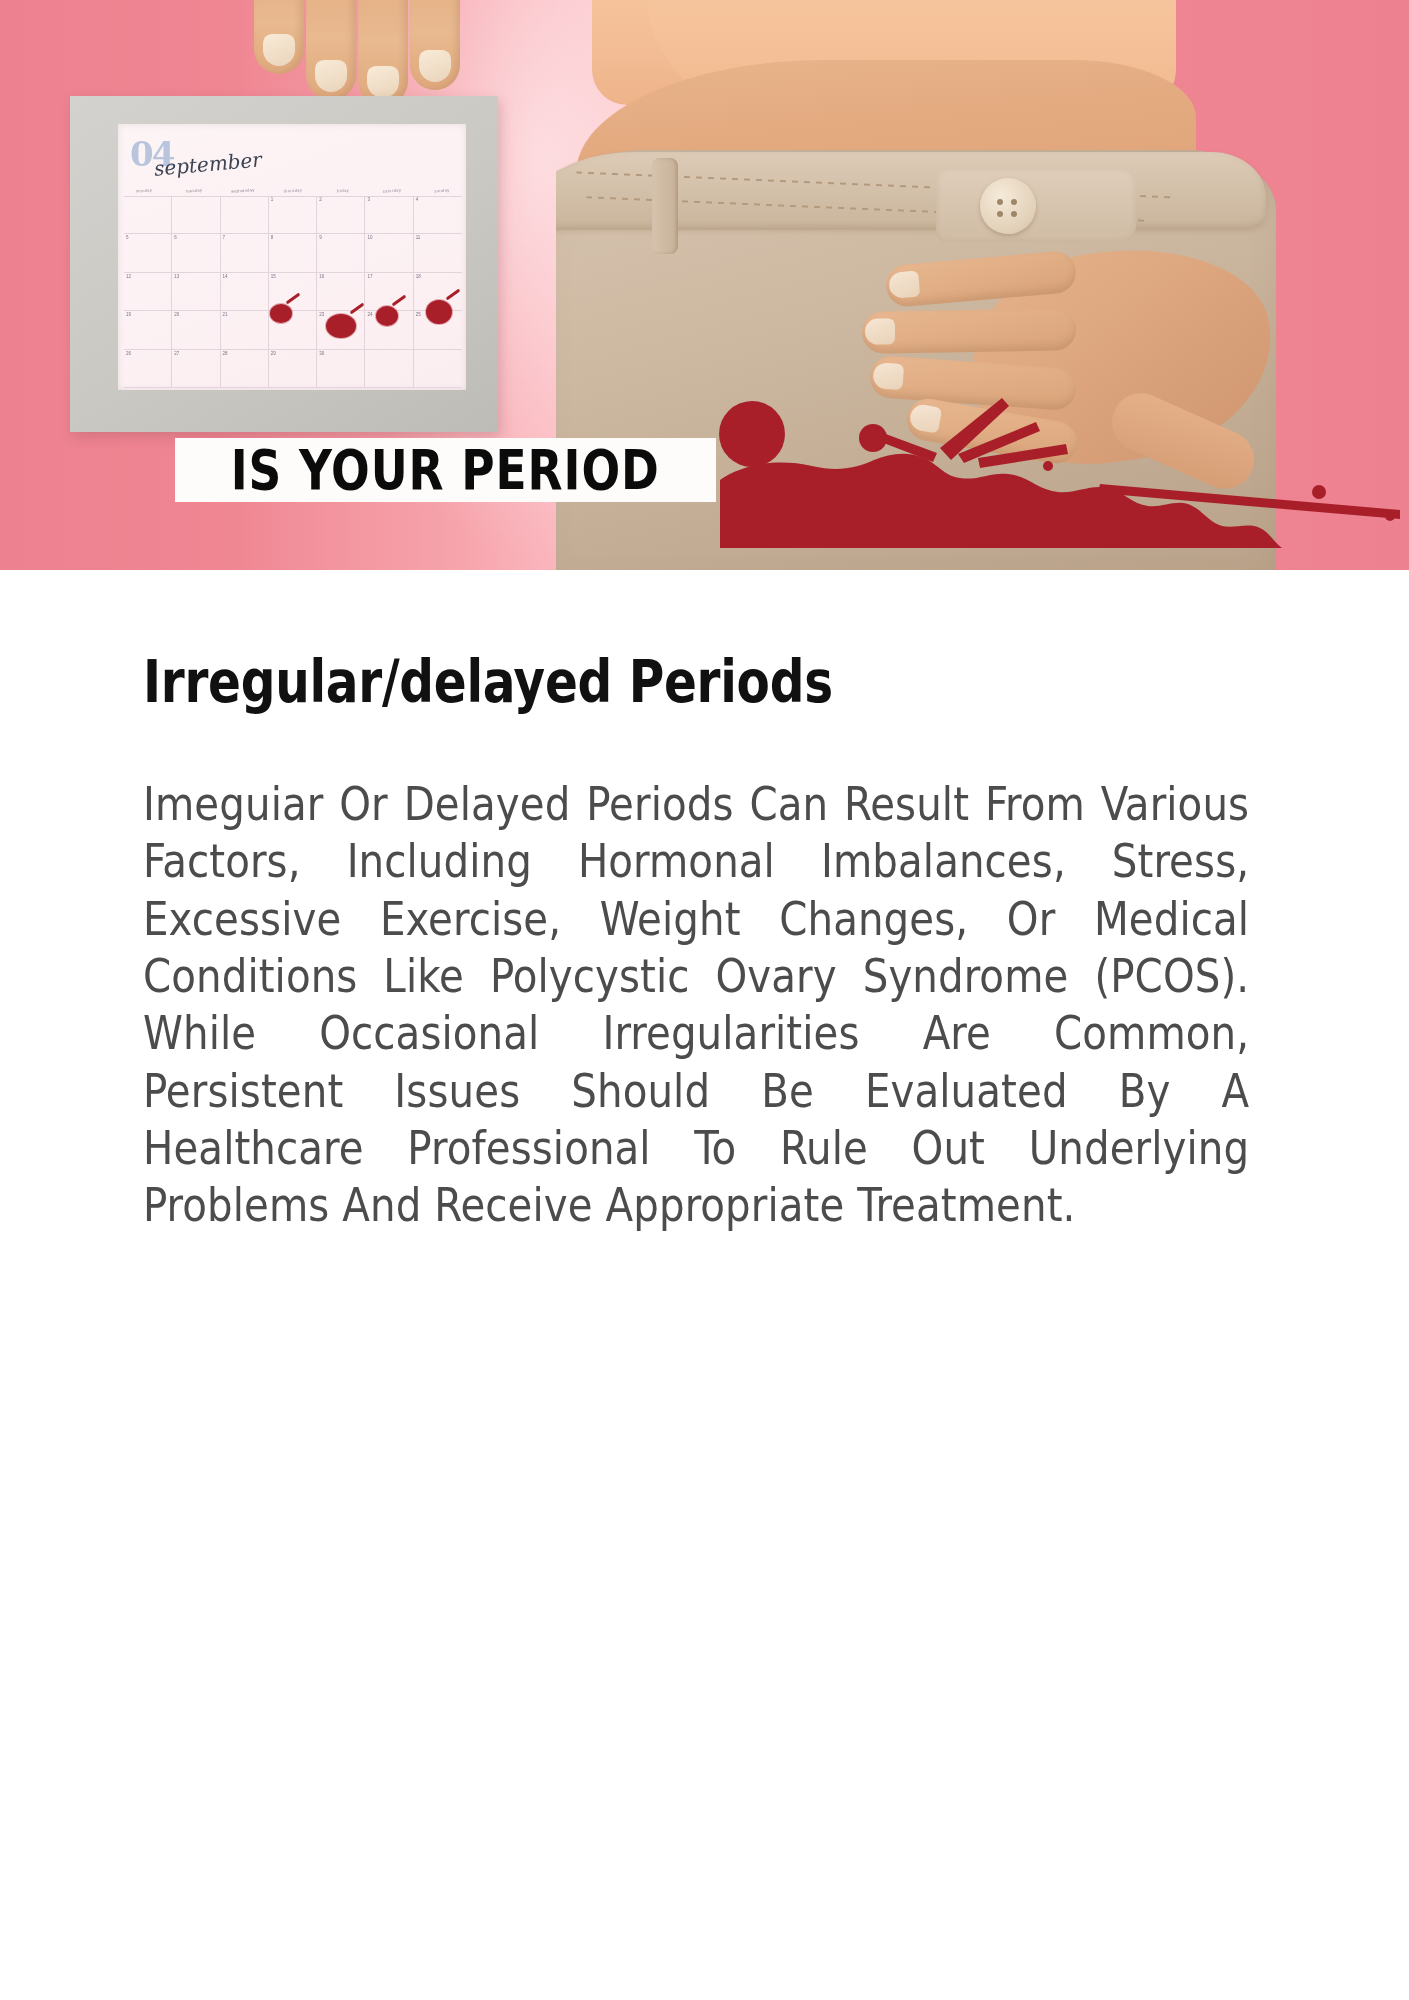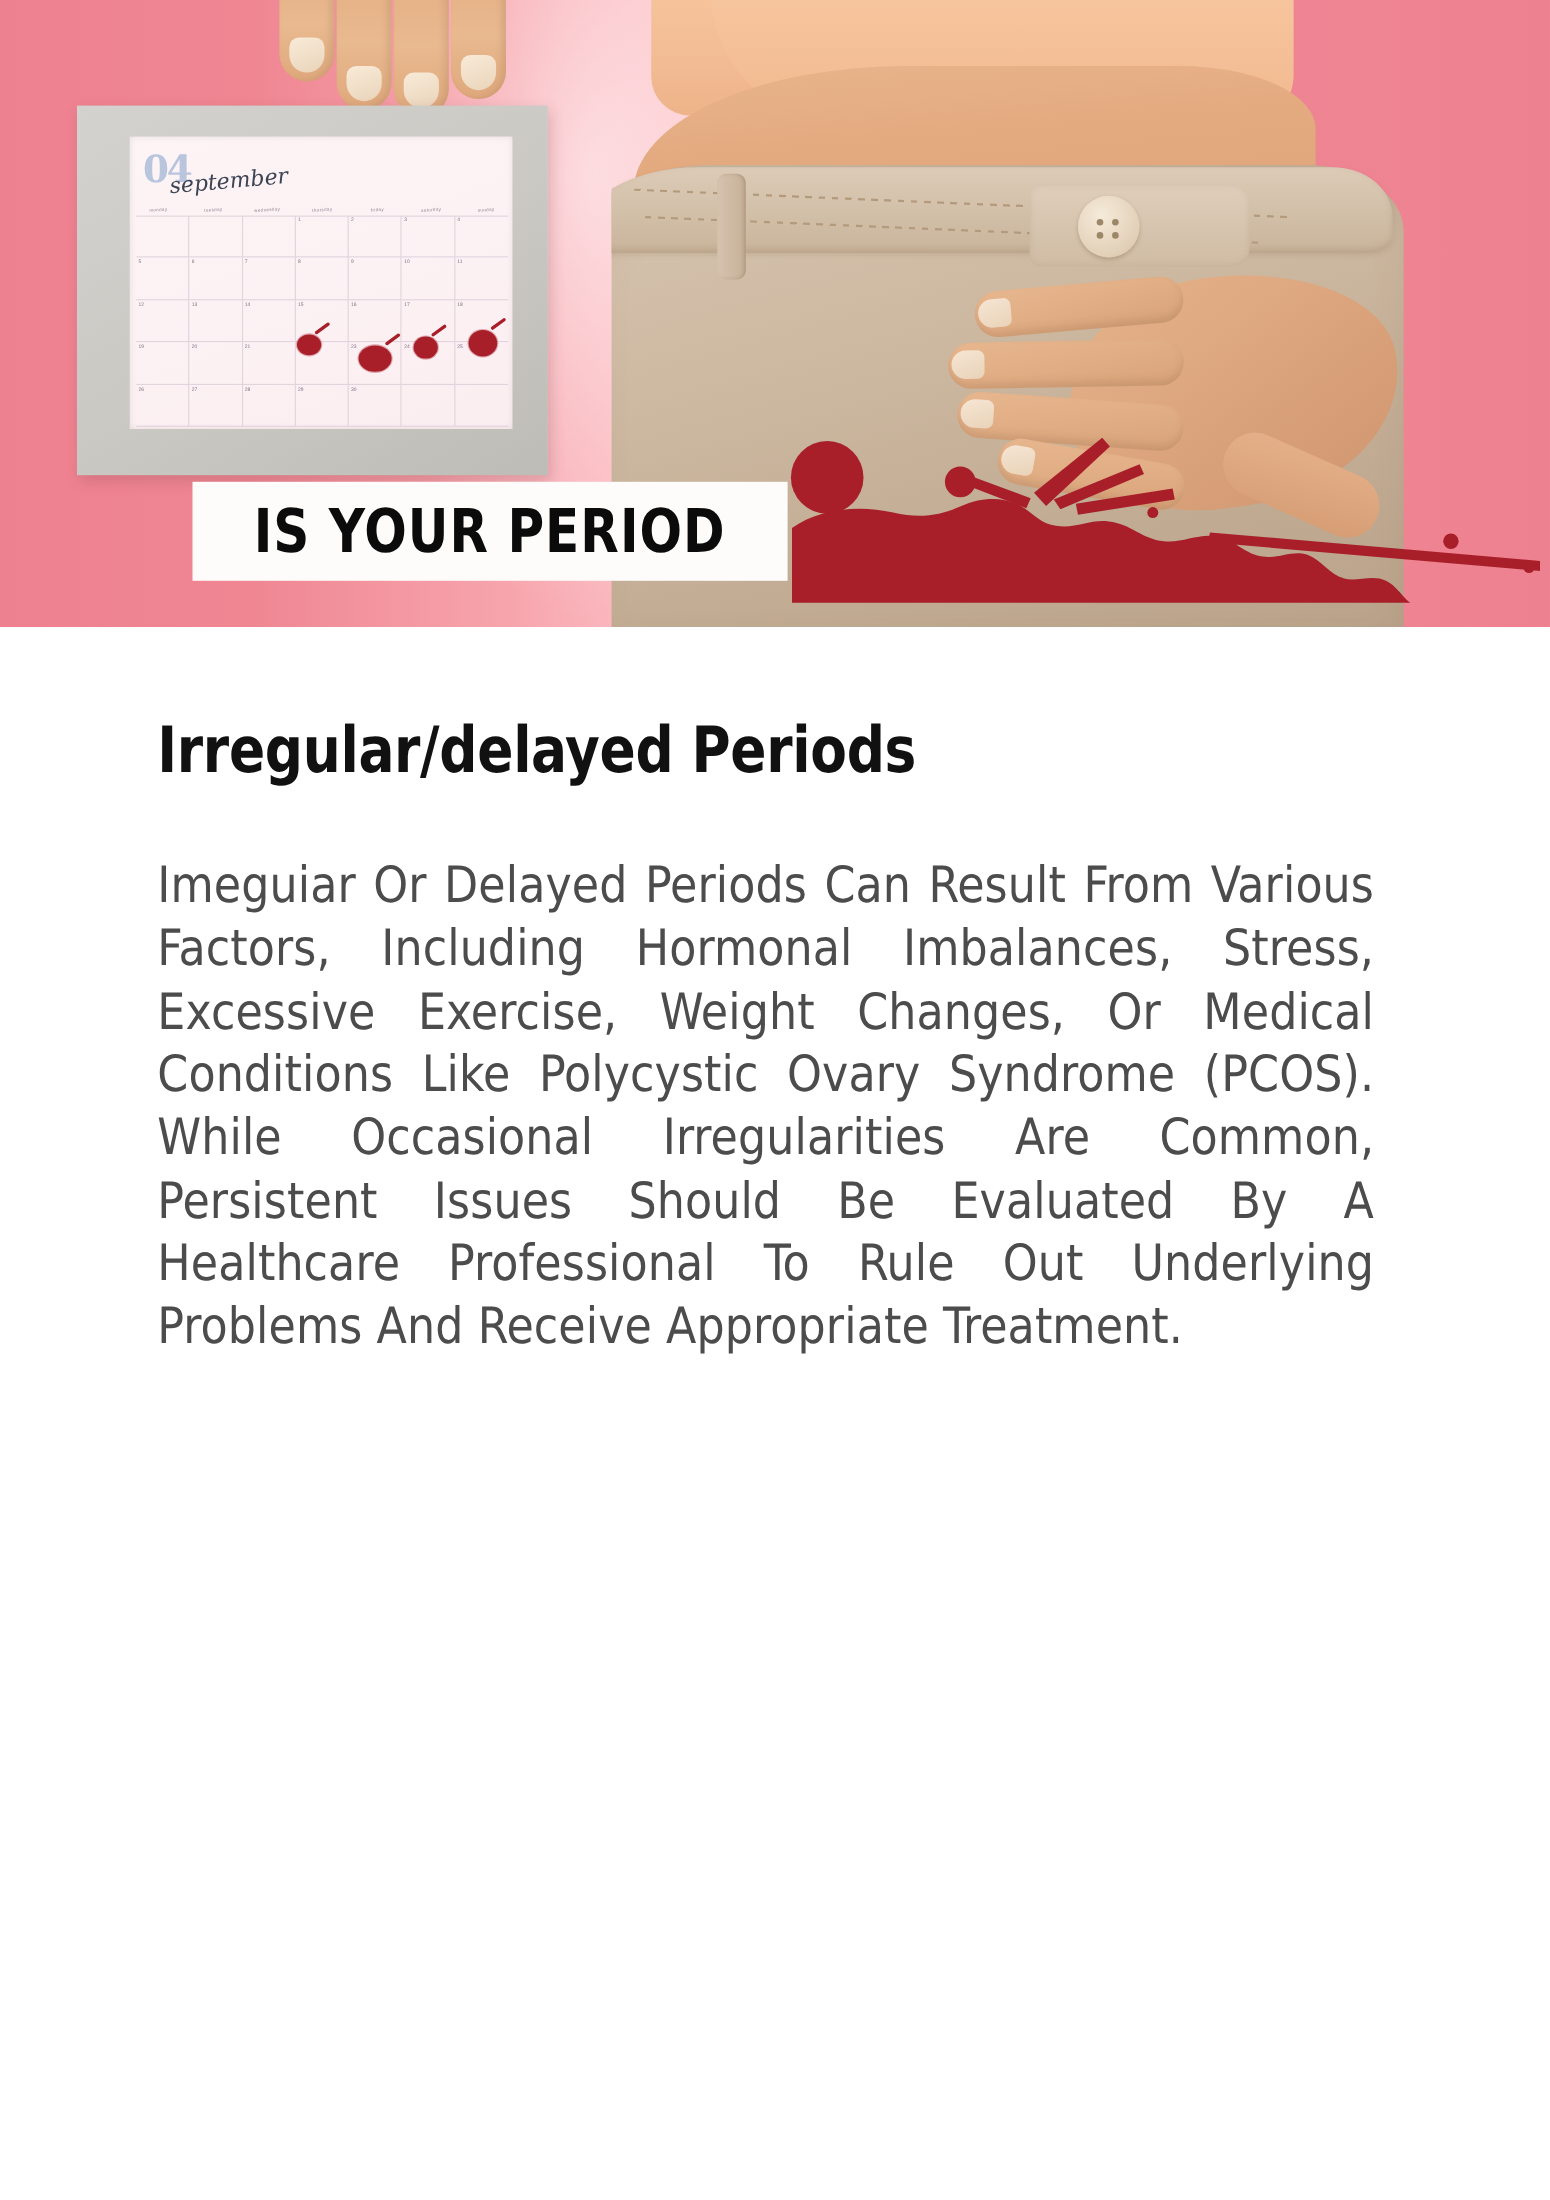--- a/index.html
+++ b/index.html
@@ -212,21 +212,21 @@
     transform:rotate(-36deg); border-radius:2px;
   }
   .sp1 { left:152px; top:180px; width:22px; height:19px; }
   .sp2 { left:208px; top:190px; width:30px; height:24px; }
   .sp3 { left:258px; top:182px; width:22px; height:20px; }
   .sp4 { left:308px; top:176px; width:26px; height:24px; }
 
   
   .banner { position:absolute; left:0; top:432px; width:1409px; height:115px; }
   .banner-white {
-    position:absolute; left:175px; top:6px; width:541px; height:90px;
+    position:absolute; left:175px; top:6px; width:541px; height:64px;
     background:#fdfcfa;
     display:flex; align-items:center; justify-content:center;
   }
   .banner-white span {
     font-family:"Liberation Sans Narrow","DejaVu Sans Condensed","Liberation Sans", sans-serif;
     font-weight:bold; font-size:55px; letter-spacing:1px;
     color:#0b0b0b; transform:scaleX(.92); white-space:nowrap;
   }
   .banner-red {
     position:absolute; left:716px; top:6px; width:232px; height:90px;

